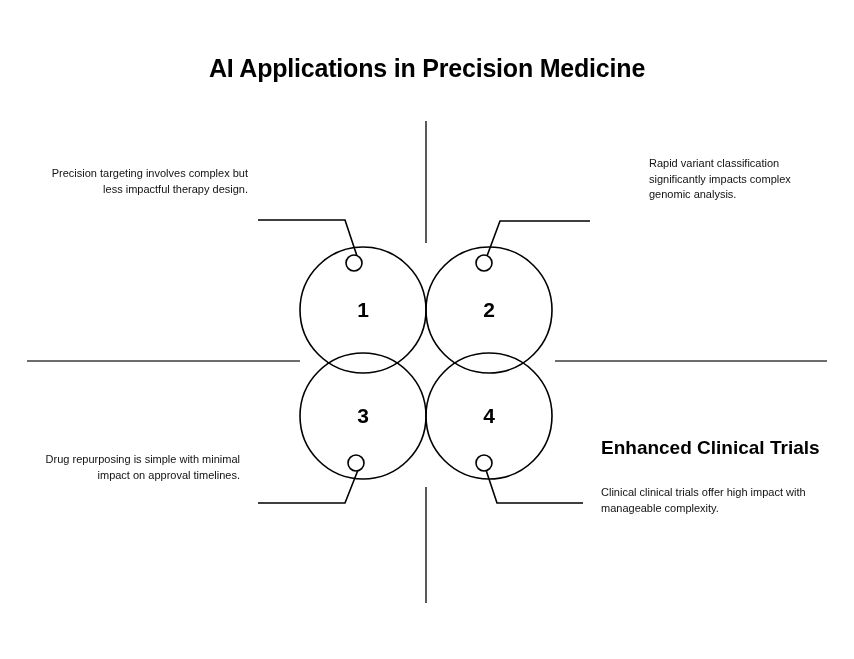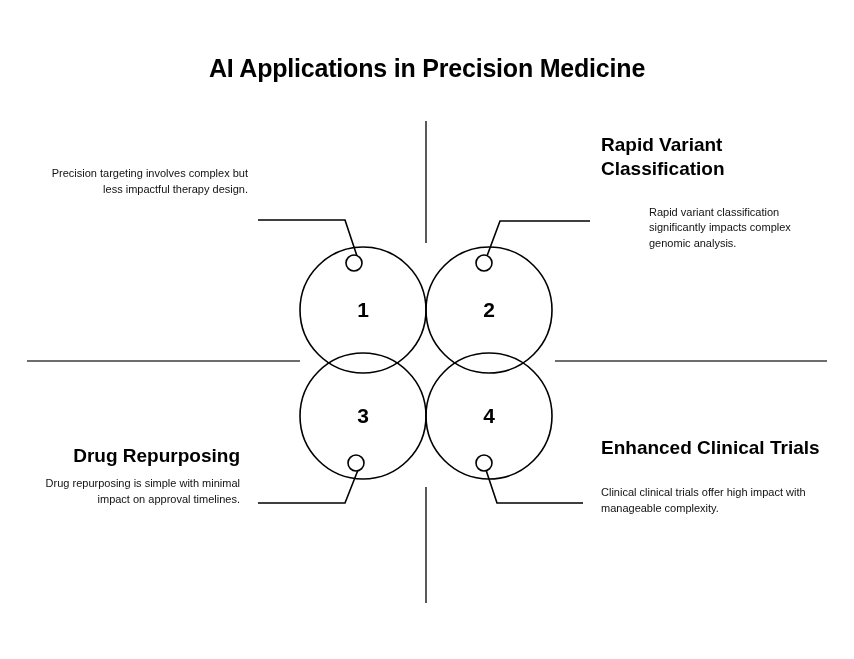--- a/index.html
+++ b/index.html
@@ -155,26 +155,24 @@
     <text class="circle-number" x="363" y="417">3</text>
     <text class="circle-number" x="489" y="417">4</text>
 
   </svg>
 
   <div class="quad" id="quad-1">
     <p class="quad-desc">Precision targeting involves complex but less impactful therapy design.</p>
   </div>
 
   <div class="quad" id="quad-2">
-    <p class="quad-title">Rapid Variant Classification</p>
     <p class="quad-desc">Rapid variant classification significantly impacts complex genomic analysis.</p>
   </div>
 
   <div class="quad" id="quad-3">
-    <p class="quad-title">Drug Repurposing</p>
     <p class="quad-desc">Drug repurposing is simple with minimal impact on approval timelines.</p>
   </div>
 
   <div class="quad" id="quad-4">
     <p class="quad-title">Enhanced Clinical Trials</p>
     <p class="quad-desc">Clinical clinical trials offer high impact with manageable complexity.</p>
   </div>
 
 </div>
 

